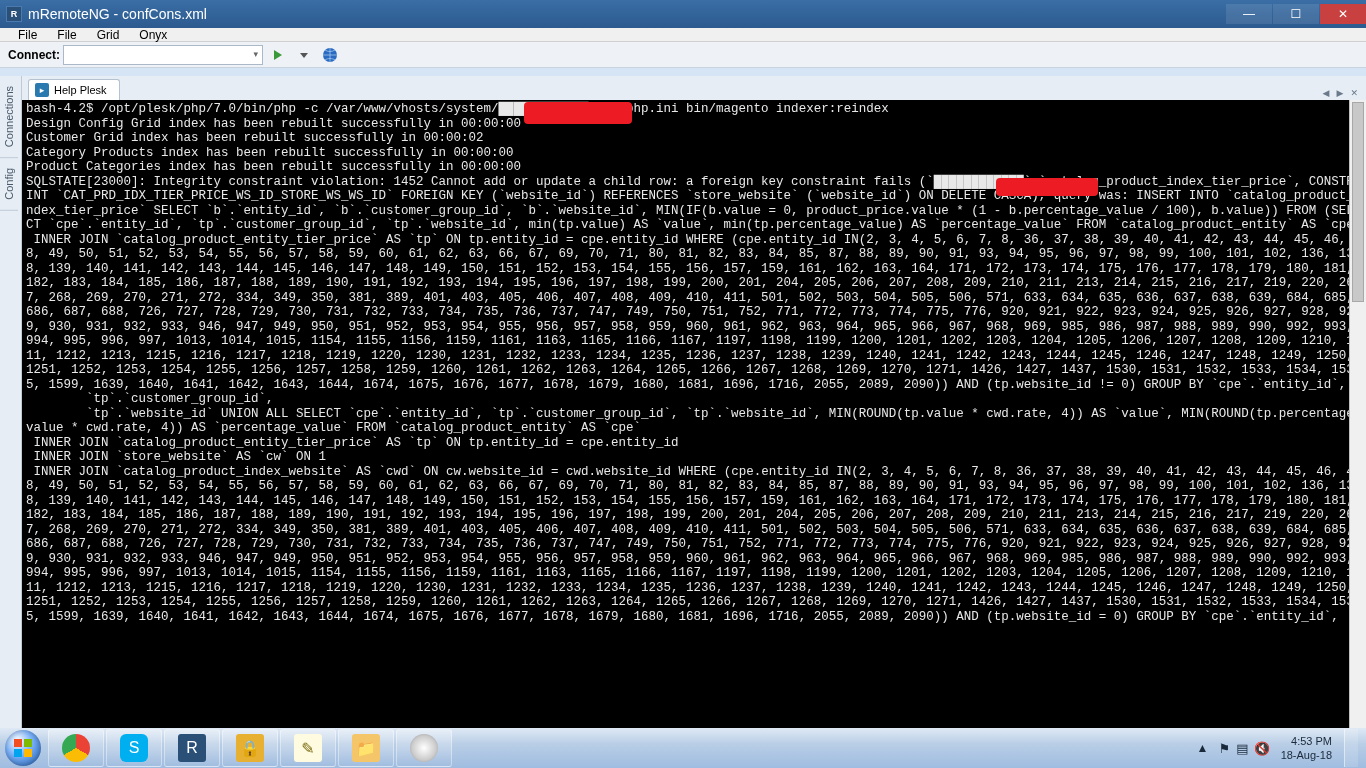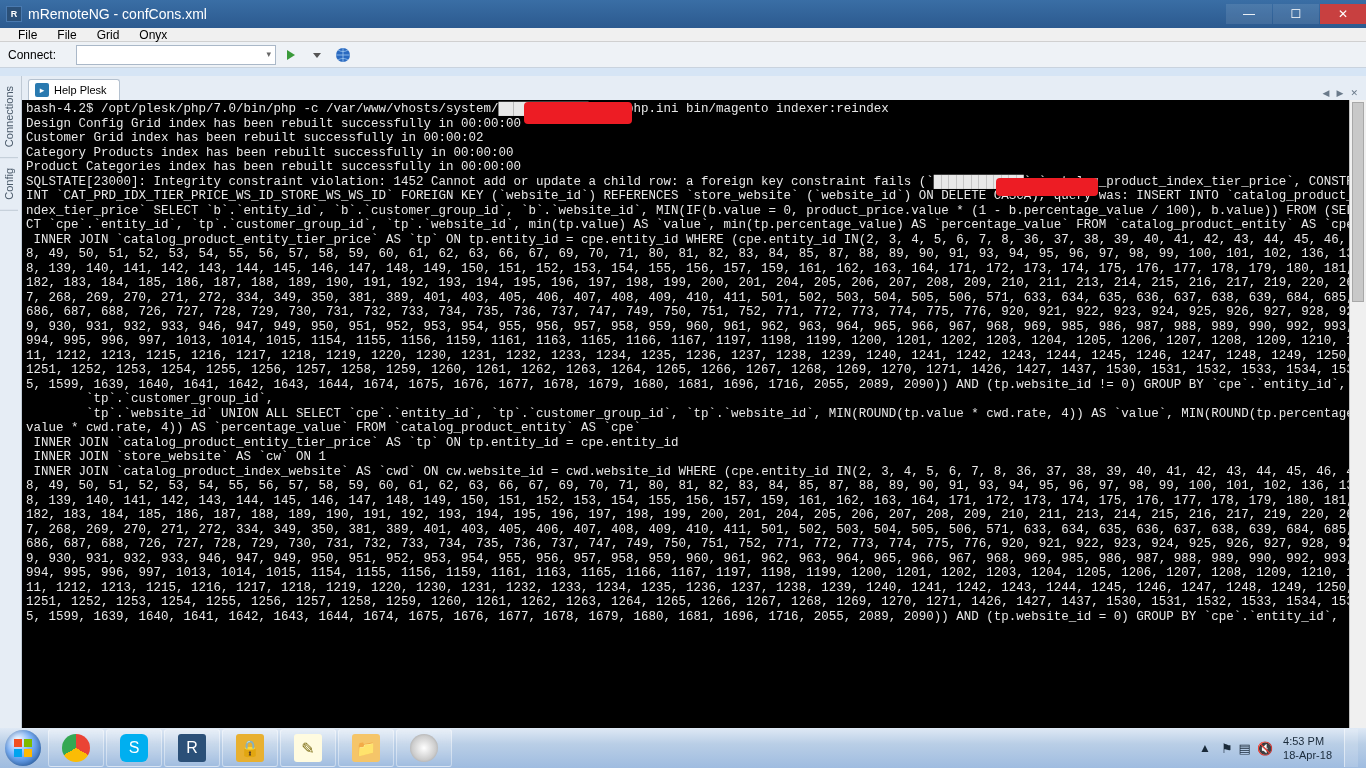--- a/index.html
+++ b/index.html
@@ -12,21 +12,21 @@
 .titlebar .wincontrols { display: flex; }
 .titlebar .winbtn { width: 46px; height: 20px; background: rgba(255,255,255,0.1); margin-left: 1px; display: flex; align-items: center; justify-content: center; color: #fff; cursor: pointer; }
 .titlebar .winbtn.close { background: #c84040; }
 
 
 .menubar { height: 14px; background: #f0f0f0; display: flex; align-items: center; border-bottom: 1px solid #d0d0d0; padding-left: 8px; }
 .menubar .menuitem { padding: 2px 10px; cursor: pointer; }
 
 
 .connectbar { height: 26px; background: #eef2f6; display: flex; align-items: center; padding-left: 8px; border-bottom: 1px solid #c9d3de; }
-.connectbar .label { margin-right: 20px; }
+.connectbar .label { margin-right: 3px; font-weight: bold; }
 .connectbar .combo { width: 200px; height: 20px; border: 1px solid #aab8c8; background: #fff; position: relative; }
 .connectbar .combo .caret { position: absolute; right: 4px; top: 3px; font-size: 9px; color: #666; }
 .connectbar .iconbtn { width: 22px; height: 22px; margin-left: 4px; display: flex; align-items: center; justify-content: center; cursor: pointer; }
 .connectbar .iconbtn.globe svg { width:16px; height:16px; }
 
 
 .sidetabs { position: absolute; left: 0; top: 76px; width: 22px; height: 660px; background: #e6edf5; border-right: 1px solid #c0cad5; }
 .sidetab { writing-mode: vertical-rl; transform: rotate(180deg); padding: 10px 3px; font-size: 11px; color: #4a5a6a; border-top: 1px solid #c0cad5; display:flex; align-items:center; }
 
 
@@ -48,21 +48,21 @@
 
 .taskbar { position: absolute; left:0; right:0; bottom:0; height:40px; background: linear-gradient(#dfe9f5,#b9cee6 40%,#9fbce0); display:flex; align-items:center; }
 .startorb { width:46px; height:40px; display:flex; align-items:center; justify-content:center; }
 .startorb .orb { width:36px; height:36px; border-radius:50%; background: radial-gradient(circle at 35% 30%, #fff, #7eb6ff 40%, #1e5aa8); box-shadow: inset 0 0 6px rgba(0,0,0,.3); position:relative; }
 .orb svg { position:absolute; left:8px; top:8px; width:20px; height:20px; }
 .taskbtn { width:56px; height:38px; margin-left:2px; background: linear-gradient(rgba(255,255,255,.35),rgba(255,255,255,0)); border:1px solid rgba(255,255,255,.4); border-radius:3px; display:flex; align-items:center; justify-content:center; cursor:pointer; }
 .taskbtn .ico { width:28px; height:28px; border-radius:3px; display:flex; align-items:center; justify-content:center; font-size:16px; color:#fff; }
 .tray { margin-left:auto; display:flex; align-items:center; height:100%; padding-right:8px; gap:6px; color:#1a2a3a; }
 .tray .chev { padding:2px 4px; }
 .tray .trayicon { font-size:13px; }
-.tray .clock { text-align:left; line-height:14px; font-size:11px; margin-left:4px; }
+.tray .clock { text-align:right; line-height:14px; font-size:11px; margin-left:4px; }
 .tray .showdesk { width:14px; height:38px; border-left:1px solid rgba(255,255,255,.5); margin-left:6px; background:rgba(255,255,255,.15); }
 </style>
 </head>
 <body>
 
 <div class="titlebar">
   <span class="icon-app">R</span>
   <span class="title">mRemoteNG - confCons.xml</span>
   <div class="wincontrols">
     <div class="winbtn">—</div>
@@ -172,17 +172,17 @@
       <div class="ico" style="background:radial-gradient(#fff,#ccc 60%,#888);border-radius:50%;"></div>
     </div>
 
   <div class="tray">
     <span class="chev">▲</span>
     <span class="trayicon">⚑</span>
     <span class="trayicon">▤</span>
     <span class="trayicon" style="color:#c03030;">🔇</span>
     <div class="clock">
       <div>4:53 PM</div>
-      <div>18-Apr-18</div>
+      <div>18-Aug-18</div>
     </div>
     <div class="showdesk"></div>
   </div>
 </div>
 
 </body></html>

